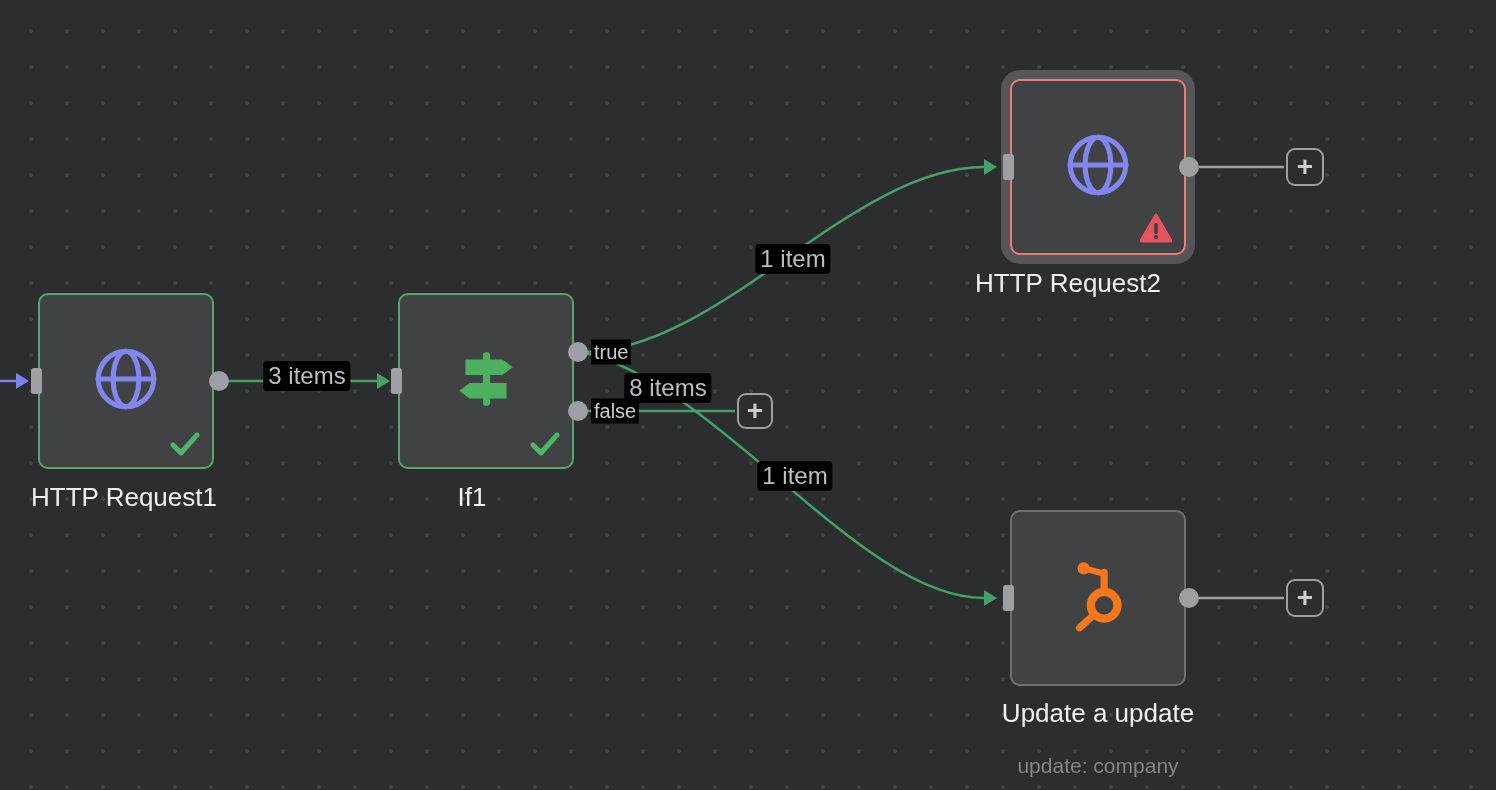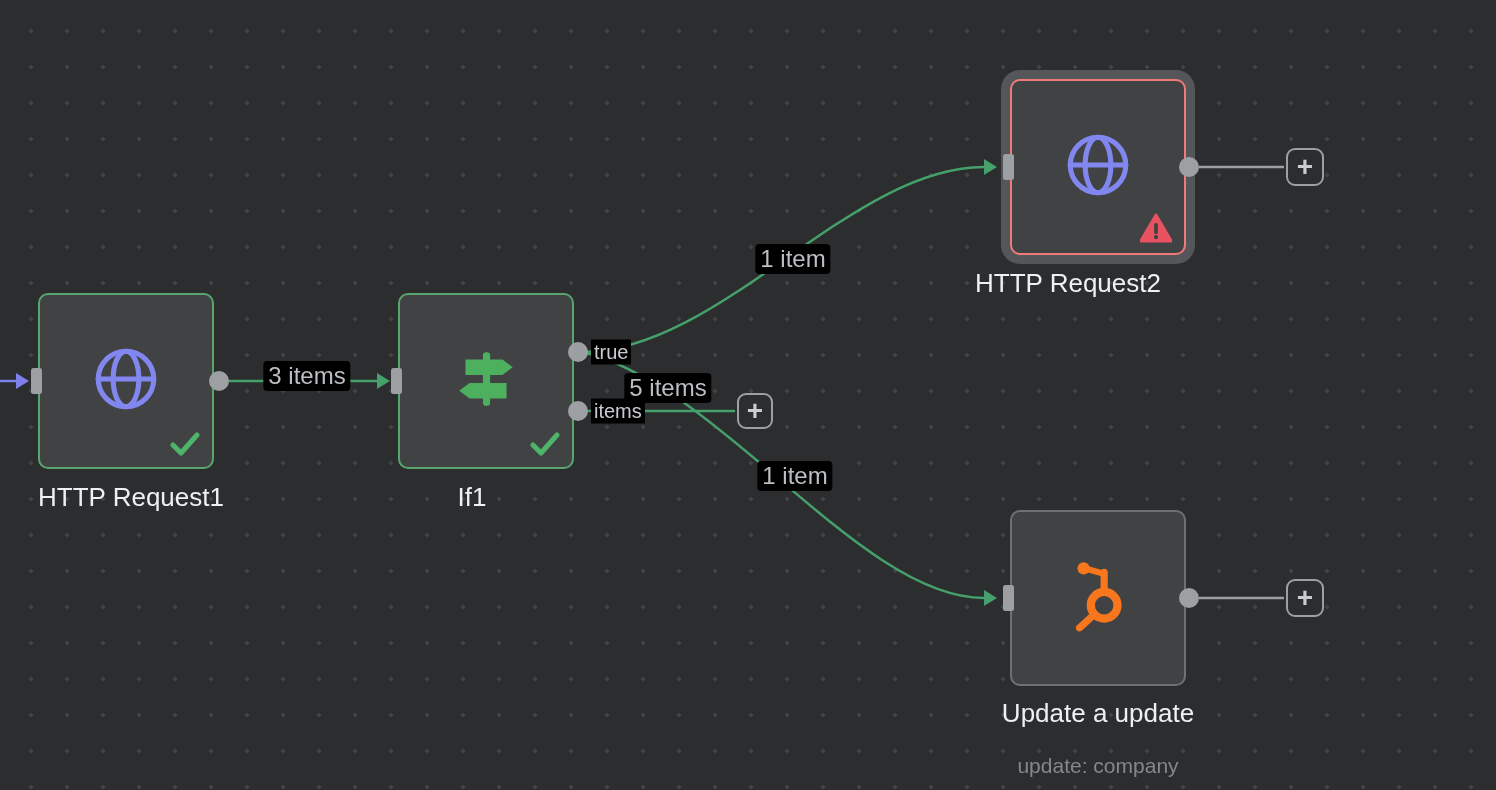--- a/index.html
+++ b/index.html
@@ -152,31 +152,31 @@
 
   <circle cx="219" cy="381" r="10" fill="#9da0a3"></circle>
   <circle cx="578" cy="352" r="10" fill="#9da0a3"></circle>
   <circle cx="578" cy="411" r="10" fill="#9da0a3"></circle>
   <circle cx="1189" cy="167" r="10" fill="#9da0a3"></circle>
   <circle cx="1189" cy="598" r="10" fill="#9da0a3"></circle>
 </svg>
 
 <div class="layer" style="pointer-events:none;">
 
-  <div class="node-label" style="left:131px;top:482px;">HTTP Request1</div>
+  <div class="node-label" style="left:124px;top:482px;">HTTP Request1</div>
   <div class="node-label" style="left:472px;top:482px;">If1</div>
   <div class="node-label" style="left:1068px;top:268px;">HTTP Request2</div>
   <div class="node-label" style="left:1098px;top:698px;">Update a update</div>
   <div class="node-sublabel" style="left:1098px;top:742px;margin-top:12px;">update: company</div>
 
   <div class="port-label" style="left:591px;top:352px;">true</div>
-  <div class="port-label" style="left:591px;top:411px;">items</div>
+  <div class="port-label" style="left:591px;top:411px;">false</div>
 
   <div class="conn-label" style="left:307px;top:359px;margin-top:17px;">3 items</div>
   <div class="conn-label" style="left:793px;top:259px;">1 item</div>
-  <div class="conn-label" style="left:668px;top:388px;">5 items</div>
+  <div class="conn-label" style="left:668px;top:388px;">8 items</div>
   <div class="conn-label" style="left:795px;top:476px;">1 item</div>
 
 </div>
 
 <div class="plus-btn mid" style="left:737px;top:393px;">+</div>
 <div class="plus-btn" style="left:1286px;top:148px;">+</div>
 <div class="plus-btn" style="left:1286px;top:579px;">+</div>
 
 </body></html>

